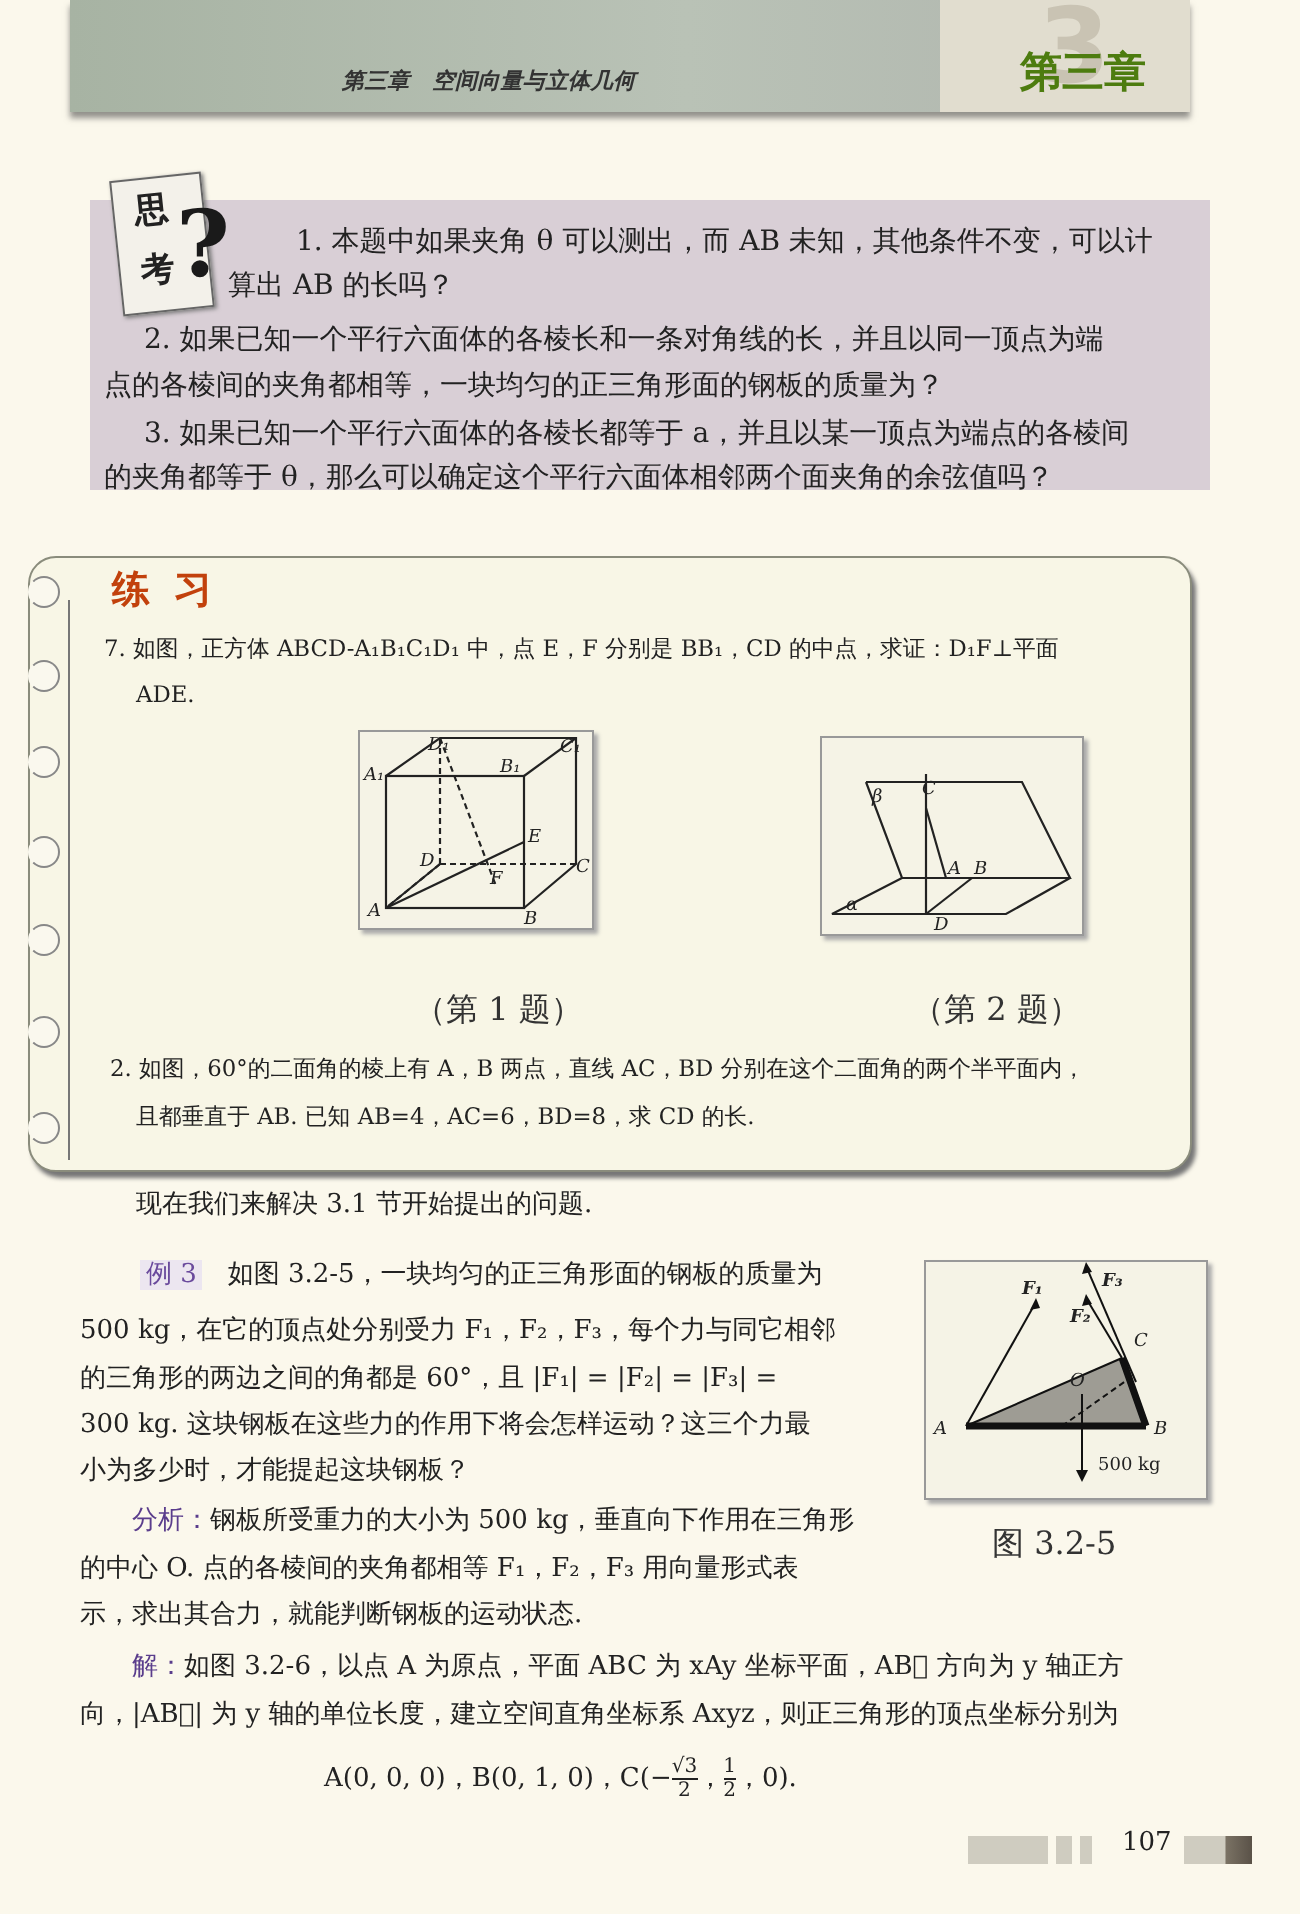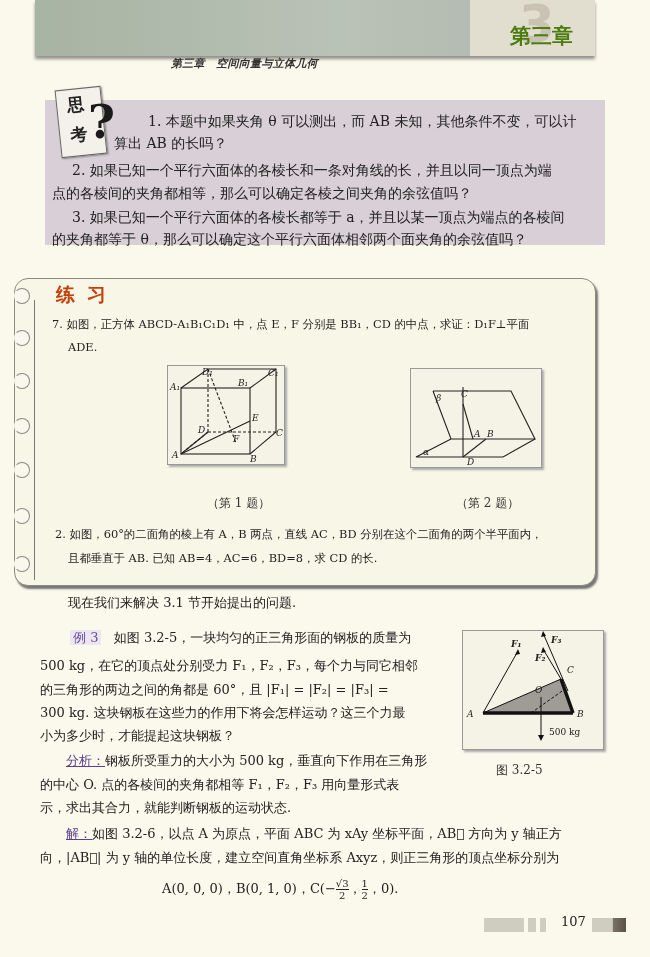--- a/index.html
+++ b/index.html
@@ -3,39 +3,39 @@
 <meta charset="utf-8">
 <style>
   html,body{margin:0;padding:0;}
   body{width:650px;height:957px;background:#fbf8ec;position:relative;overflow:hidden;
        font-family:"DejaVu Serif","Liberation Serif",serif;color:#2a2a2a;}
   .hdr{position:absolute;left:35px;top:0;width:560px;height:56px;
        background:linear-gradient(90deg,#a7b3a3 0%,#b9c2b6 55%,#b0b5ae 100%);
        box-shadow:0 3px 3px rgba(60,60,60,.55);}
   .hdr-right{position:absolute;right:0;top:0;width:125px;height:56px;background:#e1ddcf;}
   .hdr-big3{position:absolute;right:40px;top:-6px;font:bold 52px "DejaVu Sans",sans-serif;color:#c9c3b3;}
-  .hdr-title{position:absolute;left:136px;top:33px;font:italic bold 11px "DejaVu Sans",sans-serif;color:#333;letter-spacing:0.3px;margin-top:23px;}
+  .hdr-title{position:absolute;left:136px;top:33px;font:italic bold 11px "DejaVu Sans",sans-serif;color:#333;letter-spacing:0.3px;}
   .hdr-chapter{position:absolute;right:22px;top:22px;font:bold 21px "DejaVu Sans",sans-serif;color:#4d7c0f;}
 
   .think{position:absolute;left:45px;top:100px;width:560px;height:145px;background:#d9cfd6;}
   .think-badge{position:absolute;left:58px;top:88px;width:44px;height:66px;background:#f3f1ea;border:1px solid #666;transform:rotate(-6deg);box-shadow:1px 1px 2px #777;}
   .think-badge span{position:absolute;left:10px;font:bold 17px "DejaVu Serif",serif;color:#222;}
   .qmark{position:absolute;left:88px;top:95px;font:bold 46px "DejaVu Serif",serif;color:#1a1a1a;}
   .tline{position:absolute;font-size:14px;line-height:20px;white-space:nowrap;color:#222;}
 
   .prac{position:absolute;left:14px;top:278px;width:580px;height:306px;border:1.5px solid #8a8c7c;border-radius:14px;background:#f8f6e6;box-shadow:2px 3px 2px #777;}
   .ring{position:absolute;left:14px;width:14px;height:14px;border:1.5px solid #888;border-radius:50%;border-left-color:transparent;background:#faf8ee;}
   .vline{position:absolute;left:34px;top:300px;width:1px;height:280px;background:#777;}
   .prac-title{position:absolute;left:56px;top:282px;font:bold 19px "DejaVu Sans",sans-serif;color:#c2410c;letter-spacing:12px;}
   .pline{position:absolute;font-size:11.4px;line-height:18px;white-space:nowrap;color:#222;}
   .fig{position:absolute;border:1px solid #999;background:#f5f3e6;box-shadow:2px 2px 2px #aaa;}
-  .cap{position:absolute;font-size:12px;color:#333;white-space:nowrap;}
+  .cap{position:absolute;font-size:16px;color:#333;white-space:nowrap;}
 
   .bline{position:absolute;font-size:13px;line-height:22px;white-space:nowrap;color:#222;}
-  .hl{color:#5a3d8c;text-decoration:underline;}
+  .hl{color:#5a3d8c;}
   .ex3{color:#6a4a9c;background:#ece6f0;padding:0 3px;}
   .pagebar{position:absolute;top:918px;height:14px;background:#cfccc0;}
   .pagenum{position:absolute;left:561px;top:914px;font-size:13px;color:#222;}
 </style>
 </head>
 <body>
 
 <div class="hdr">
   <div class="hdr-right">
     <span class="hdr-big3">3</span>
@@ -46,38 +46,38 @@
 
 <div class="think"></div>
 <div class="think-badge">
   <span style="top:4px">思</span>
   <span style="top:34px">考</span>
 </div>
 <div class="qmark">?</div>
 <div class="tline" style="left:148px;top:111px">1. 本题中如果夹角 θ 可以测出，而 AB 未知，其他条件不变，可以计</div>
 <div class="tline" style="left:114px;top:133px">算出 AB 的长吗？</div>
 <div class="tline" style="left:72px;top:160px">2. 如果已知一个平行六面体的各棱长和一条对角线的长，并且以同一顶点为端</div>
-<div class="tline" style="left:52px;top:183px">点的各棱间的夹角都相等，那么可以确定各棱之间夹角的余弦值吗？</div>
+<div class="tline" style="left:52px;top:183px">点的各棱间的夹角都相等，一块均匀的正三角形面的钢板的质量为？</div>
 <div class="tline" style="left:72px;top:207px">3. 如果已知一个平行六面体的各棱长都等于 a，并且以某一顶点为端点的各棱间</div>
 <div class="tline" style="left:52px;top:229px">的夹角都等于 θ，那么可以确定这个平行六面体相邻两个面夹角的余弦值吗？</div>
 
 <div class="prac"></div>
 <div class="ring" style="top:288px"></div>
 <div class="ring" style="top:330px"></div>
 <div class="ring" style="top:373px"></div>
 <div class="ring" style="top:418px"></div>
 <div class="ring" style="top:462px"></div>
 <div class="ring" style="top:508px"></div>
 <div class="ring" style="top:556px"></div>
 <div class="vline"></div>
 <div class="prac-title">练习</div>
 <div class="pline" style="left:52px;top:315px">7. 如图，正方体 ABCD-A₁B₁C₁D₁ 中，点 E，F 分别是 BB₁，CD 的中点，求证：D₁F⊥平面</div>
 <div class="pline" style="left:68px;top:338px">ADE.</div>
 
-<div class="fig" style="left:167px;top:365px;width:116px;height:98px">
+<div class="fig" style="left:179px;top:365px;width:116px;height:98px">
   <svg width="116" height="98" style="font:italic 9px 'DejaVu Serif',serif">
     <g stroke="#222" stroke-width="1.1" fill="none">
       <polyline points="13,22 40,3 108,3 108,66 82,88"></polyline>
       <rect x="13" y="22" width="69" height="66"></rect>
       <line x1="82" y1="22" x2="108" y2="3"></line>
       <g stroke-dasharray="3,2">
         <line x1="40" y1="3" x2="40" y2="66"></line>
         <line x1="40" y1="66" x2="108" y2="66"></line>
         <line x1="40" y1="66" x2="13" y2="88"></line>
         <line x1="40" y1="3" x2="68" y2="77"></line>

